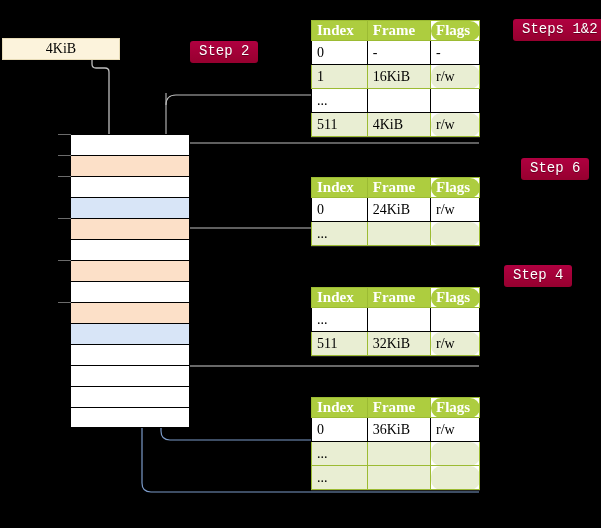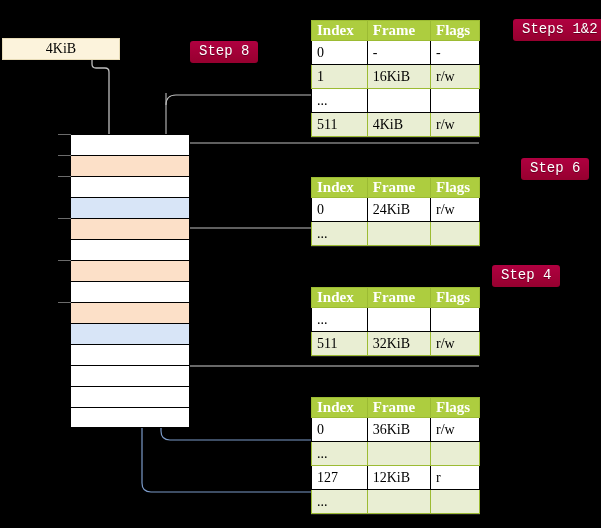--- a/index.html
+++ b/index.html
@@ -78,21 +78,21 @@
     border:1px solid #9cbb33;
     height:18px;
     font-size:15px;
     margin-left:12px;
   }
   .ptable tr.alt td{background:#e9eed3;border-color:#9cbb33;}
   .ptable tr.plain td{background:#ffffff;border-color:#000;}
   .ptable td.hl{background:#fbf7a8;}
   .c-index{width:58px;}
   .c-frame{width:66px;font-family:Liberation Serif, serif;}
-  .c-flags{width:50px;}
+  .c-flags{width:50px;border-radius:10px;}
 
   
   svg.wires{position:absolute;left:0;top:0;width:601px;height:528px;pointer-events:none;}
 </style>
 </head>
 <body>
 
 <div class="stage">
 
   <svg class="wires" viewBox="0 0 601 528">
@@ -123,29 +123,29 @@
     <path d="M 479,440 L 170,440 Q 161,440 161,431 L 161,222" fill="none" stroke="#7b9ac8" stroke-width="1.2" marker-end="url(#blueArrow)"></path>
 
     <path d="M 479,492 L 151,492 Q 142,492 142,483 L 142,340" fill="none" stroke="#7b9ac8" stroke-width="1.2" marker-end="url(#blueArrow)"></path>
   </svg>
 
   <div class="kbox" style="left:2px;top:38px;width:118px;height:22px;">
     <span>4KiB</span>
   </div>
 
   <div class="badge" style="left:190px;top:41px;">
-    <span>Step 8</span>
+    <span>Step 2</span>
   </div>
   <div class="badge" style="left:513px;top:19px;">
     <span>Steps 1&amp;2</span>
   </div>
   <div class="badge" style="left:521px;top:158px;">
     <span>Step 6</span>
   </div>
-  <div class="badge" style="left:492px;top:265px;">
+  <div class="badge" style="left:504px;top:265px;">
     <span>Step 4</span>
   </div>
 
   <div class="memmap" id="memmap" style="left:70px;top:134px;width:120px;height:282px;">
       <div class="memrow mr-white" style="top: 0px; height: 21px;"></div>
       <div class="memrow mr-orange" style="top: 21px; height: 21px;"></div>
       <div class="memrow mr-white" style="top: 42px; height: 21px;"></div>
       <div class="memrow mr-blue" style="top: 63px; height: 21px;"></div>
       <div class="memrow mr-orange" style="top: 84px; height: 21px;"></div>
       <div class="memrow mr-white" style="top: 105px; height: 21px;"></div>
@@ -251,25 +251,20 @@
         <tr class="plain">
           <td class="c-index">0</td>
           <td class="c-frame">36KiB</td>
           <td class="c-flags">r/w</td>
         </tr>
         <tr class="alt">
           <td class="c-index">...</td>
           <td class="c-frame"></td>
           <td class="c-flags"></td>
         </tr>
-        <tr class="plain">
-          <td class="c-index">127</td>
-          <td class="c-frame">12KiB</td>
-          <td class="c-flags">r</td>
-        </tr>
         <tr class="alt">
           <td class="c-index">...</td>
           <td class="c-frame"></td>
           <td class="c-flags"></td>
         </tr>
       </tbody>
     </table>
 
 </div>
 

